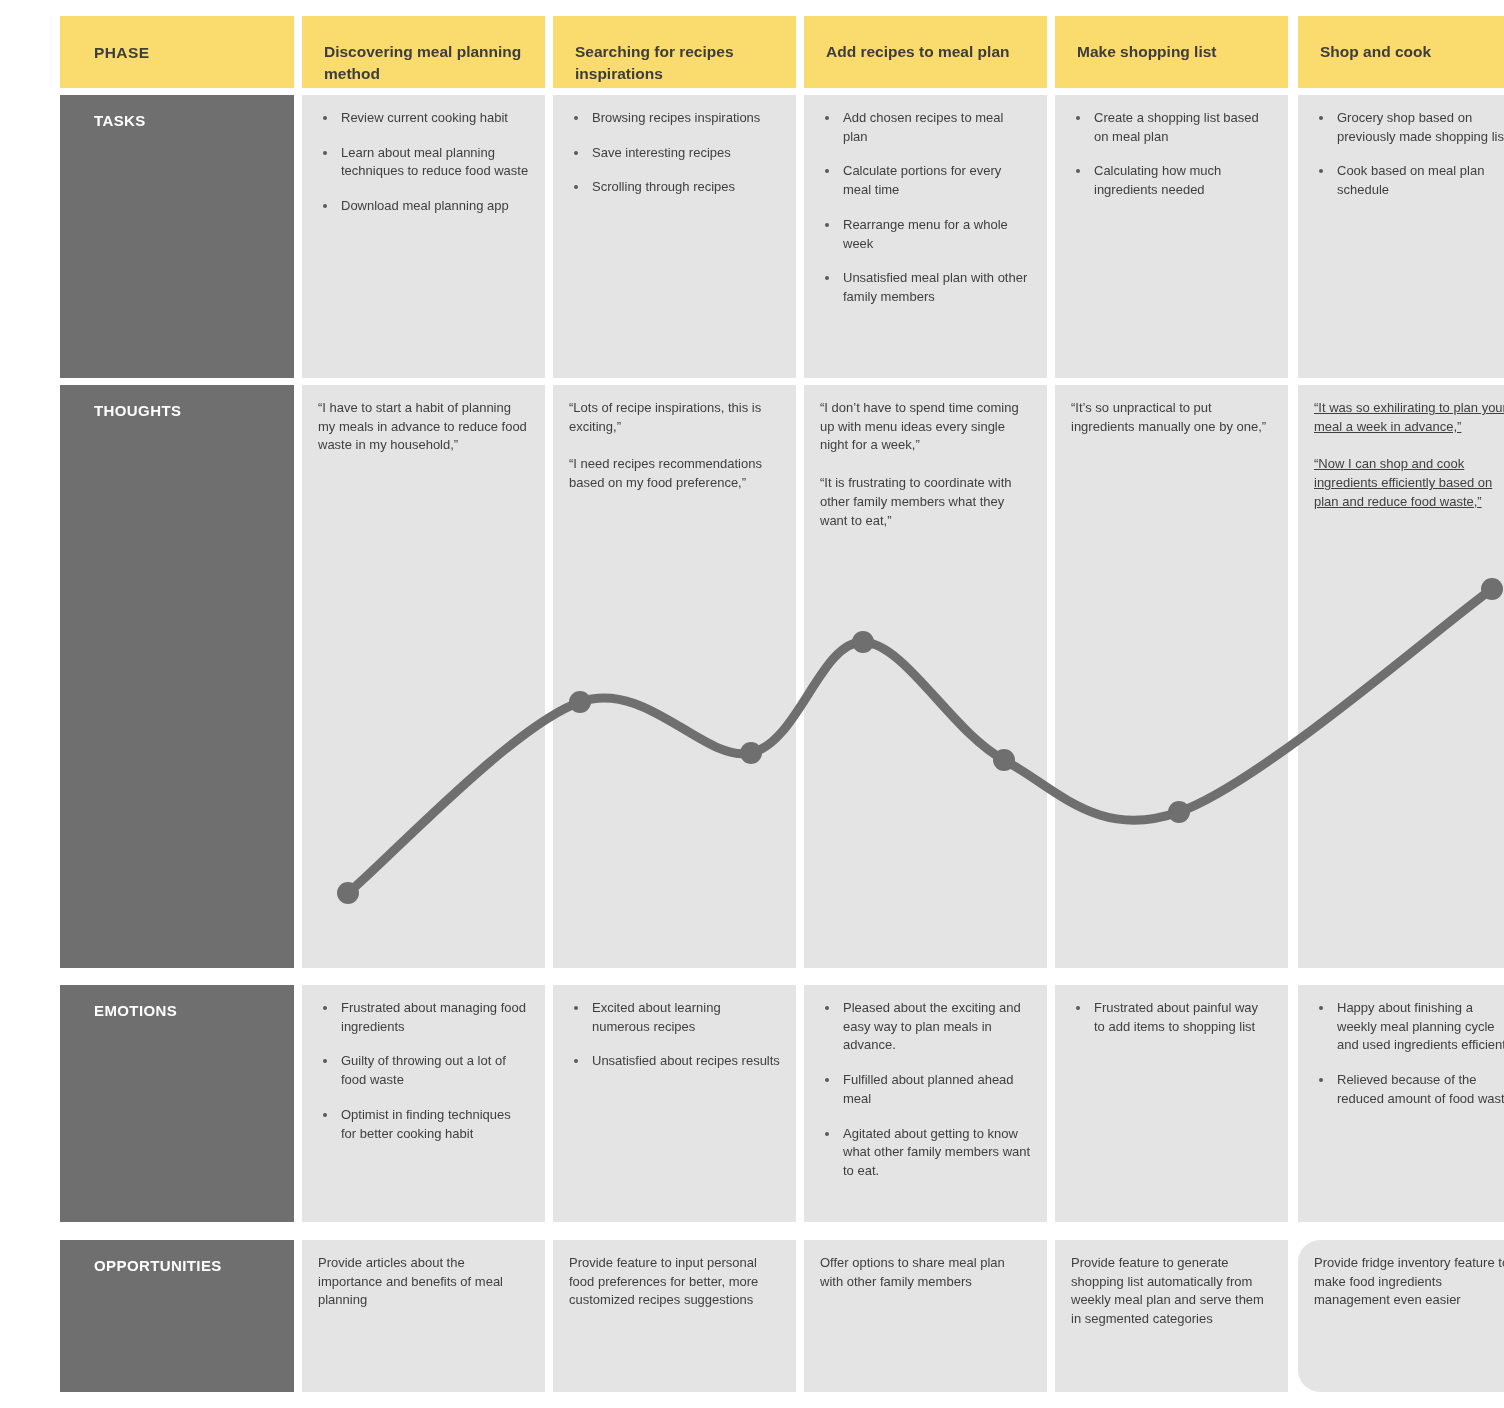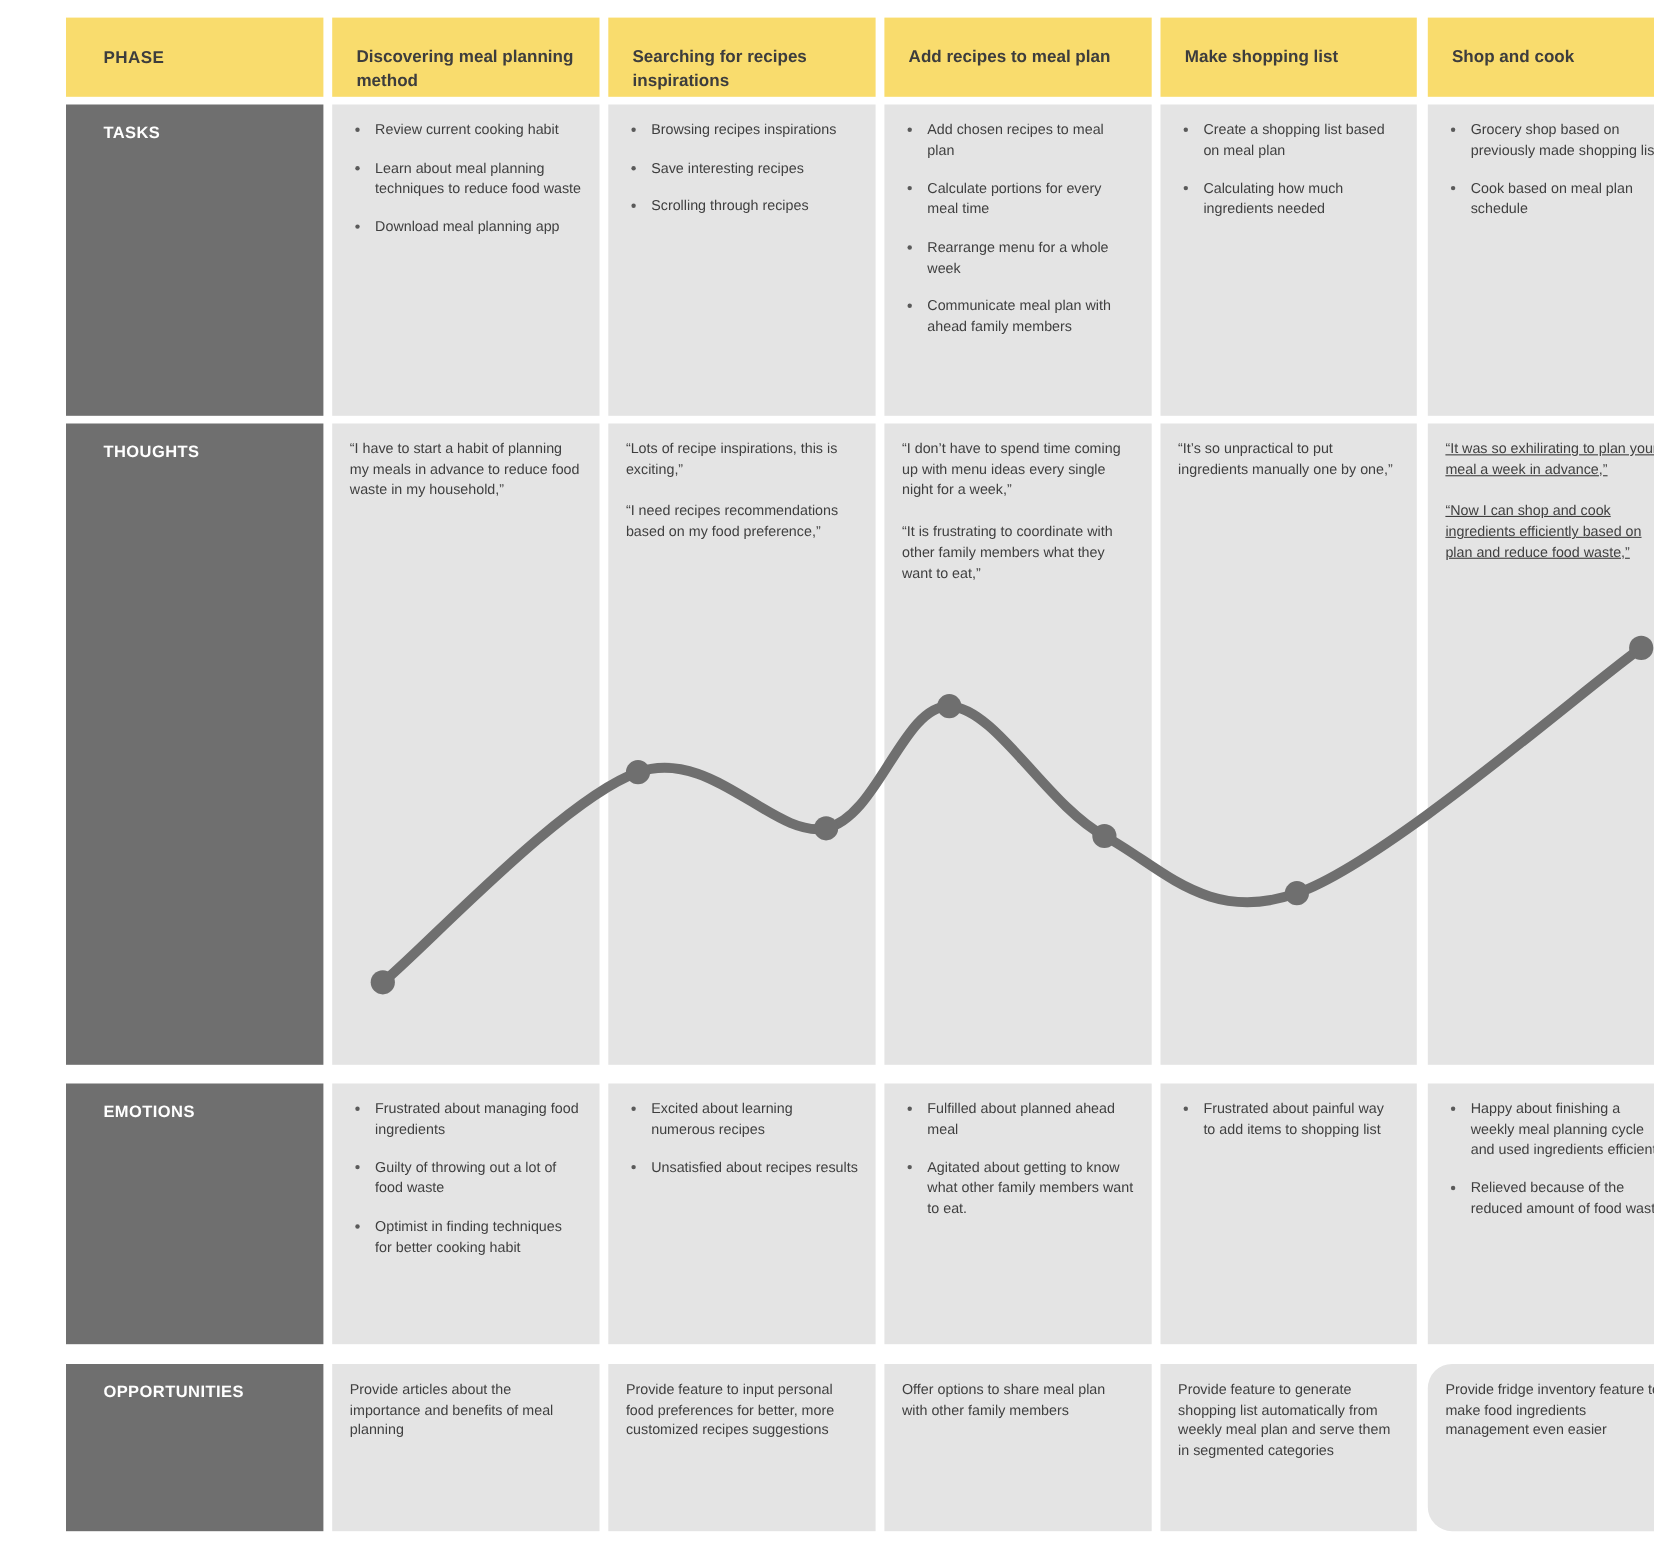--- a/index.html
+++ b/index.html
@@ -147,21 +147,21 @@
       <li><span class="dot"></span><span>Save interesting recipes</span></li>
       <li><span class="dot"></span><span>Scrolling through recipes</span></li>
     </ul>
   </div>
 
   <div class="cell content-cell" style="left:760px; top:95px; width:243px; height:283px;">
     <ul class="bullets">
       <li><span class="dot"></span><span>Add chosen recipes to meal plan</span></li>
       <li><span class="dot"></span><span>Calculate portions for every meal time</span></li>
       <li><span class="dot"></span><span>Rearrange menu for a whole week</span></li>
-      <li><span class="dot"></span><span>Communicate meal plan with ahead family members</span></li>
+      <li><span class="dot"></span><span>Unsatisfied meal plan with other family members</span></li>
     </ul>
   </div>
 
   <div class="cell content-cell" style="left:1011px; top:95px; width:233px; height:283px;">
     <ul class="bullets">
       <li><span class="dot"></span><span>Create a shopping list based on meal plan</span></li>
       <li><span class="dot"></span><span>Calculating how much ingredients needed</span></li>
     </ul>
   </div>
 
@@ -213,20 +213,21 @@
 
   <div class="cell content-cell" style="left:509px; top:985px; width:243px; height:237px;">
     <ul class="bullets">
       <li><span class="dot"></span><span>Excited about learning numerous recipes</span></li>
       <li><span class="dot"></span><span>Unsatisfied about recipes results</span></li>
     </ul>
   </div>
 
   <div class="cell content-cell" style="left:760px; top:985px; width:243px; height:237px;">
     <ul class="bullets">
+      <li><span class="dot"></span><span>Pleased about the exciting and easy way to plan meals in advance.</span></li>
       <li><span class="dot"></span><span>Fulfilled about planned ahead meal</span></li>
       <li><span class="dot"></span><span>Agitated about getting to know what other family members want to eat.</span></li>
     </ul>
   </div>
 
   <div class="cell content-cell" style="left:1011px; top:985px; width:233px; height:237px;">
     <ul class="bullets">
       <li><span class="dot"></span><span>Frustrated about painful way to add items to shopping list</span></li>
     </ul>
   </div>

